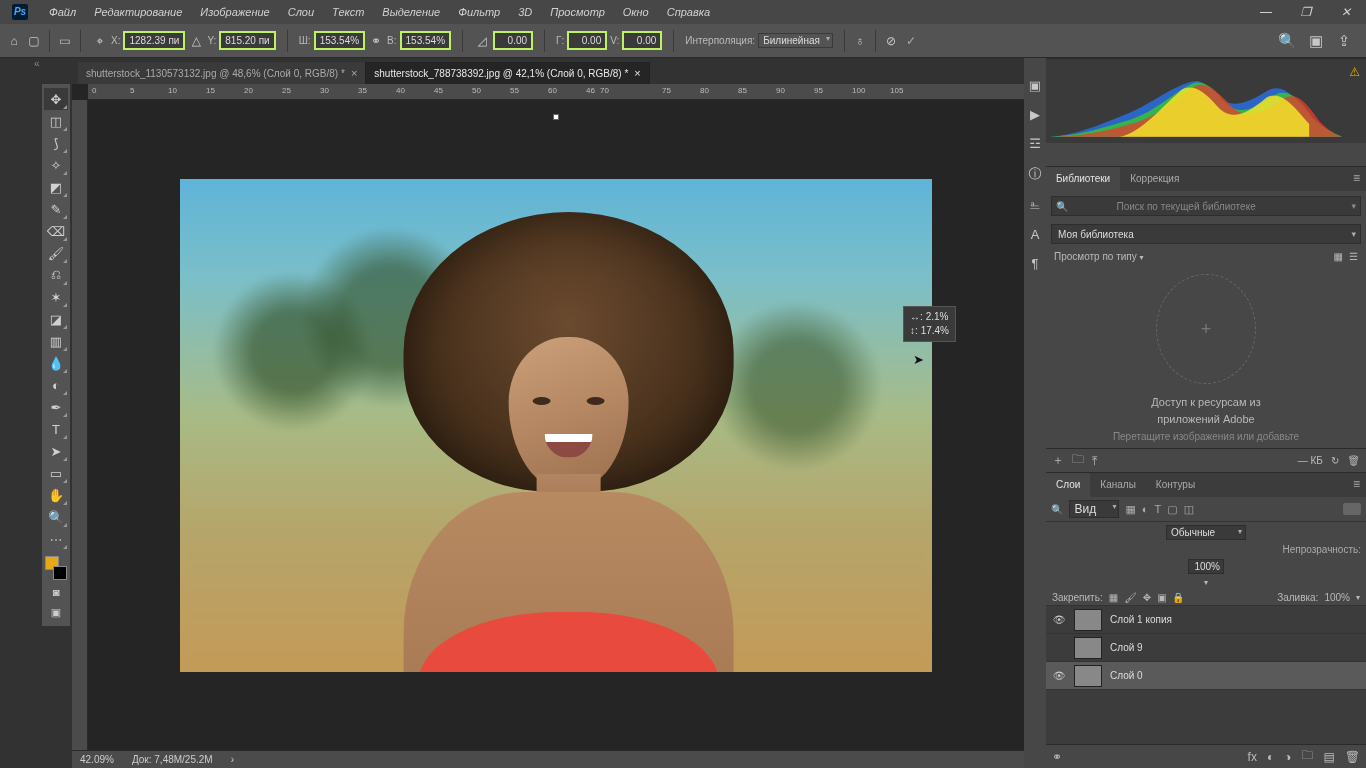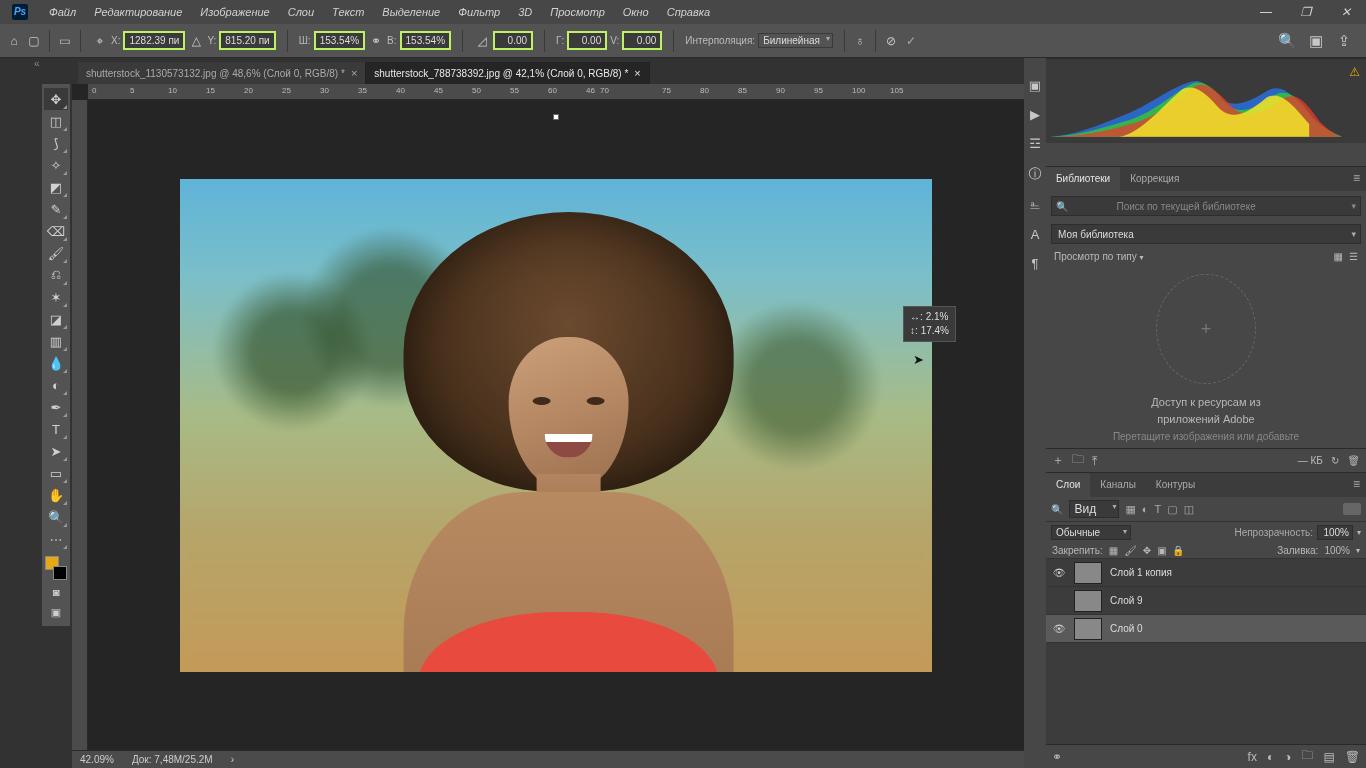--- a/index.html
+++ b/index.html
@@ -94,21 +94,21 @@
 .lib-search { margin:5px; display:flex; align-items:center; background:#3a3a3a; border:1px solid #2d2d2d; height:20px; padding:0 4px; gap:4px; font-size:10px; color:#888; }
 .lib-row { margin:3px 5px; height:20px; background:#3a3a3a; border:1px solid #2d2d2d; font-size:10px; color:#ddd; padding:0 6px; display:flex; align-items:center; position:relative; }
 .lib-row .dd { position:absolute; right:4px; font-size:9px; color:#aaa; }
 .empty-drop { margin:8px; height:110px; border:1px dashed #666; border-radius:50%; width:100px; margin:8px auto; position:relative; display:flex; align-items:center; justify-content:center; color:#777; font-size:18px; }
 .lib-msg { text-align:center; font-size:11px; color:#b8b8b8; line-height:1.5; padding:2px 10px; }
 .lib-sub { text-align:center; font-size:10px; color:#888; padding:2px 10px 6px; }
 .lib-foot { height:24px; border-top:1px solid #2a2a2a; display:flex; align-items:center; gap:8px; padding:0 6px; font-size:12px; color:#bbb; }
 .lib-foot .right { margin-left:auto; display:flex; gap:8px; align-items:center; font-size:10px; }
 
 
-.layers-opts { display:flex; align-items:center; gap:4px; padding:3px 5px; font-size:10px; }
+.layers-opts { display:flex; align-items:center; gap:4px; padding:3px 5px; font-size:10px;flex-direction:column; }
 .layers-opts .lsel { background:#3a3a3a; border:1px solid #2d2d2d; padding:1px 14px 1px 4px; position:relative; min-width:80px; color:#ddd; }
 .layers-opts .lsel::after { content:"▾"; position:absolute; right:3px; font-size:8px; color:#aaa; }
 .layers-opts .pct { width:36px; background:#3a3a3a; border:1px solid #2d2d2d; text-align:right; padding:1px 3px; color:#ddd; }
 .layers-opts .lab { color:#aaa; }
 .lock-row { display:flex; align-items:center; gap:6px; padding:2px 6px; font-size:10px; border-bottom:1px solid #333; }
 .lock-row .sp { margin-left:auto; }
 .layer-list { flex:1; background:#3c3c3c; overflow:auto; }
 .layer { height:28px; display:flex; align-items:center; gap:8px; padding:0 6px; font-size:10px; color:#ddd; border-bottom:1px solid #333; }
 .layer.sel { background:#5a5a5a; }
 .layer .eye { width:14px; text-align:center; color:#ccc; }

